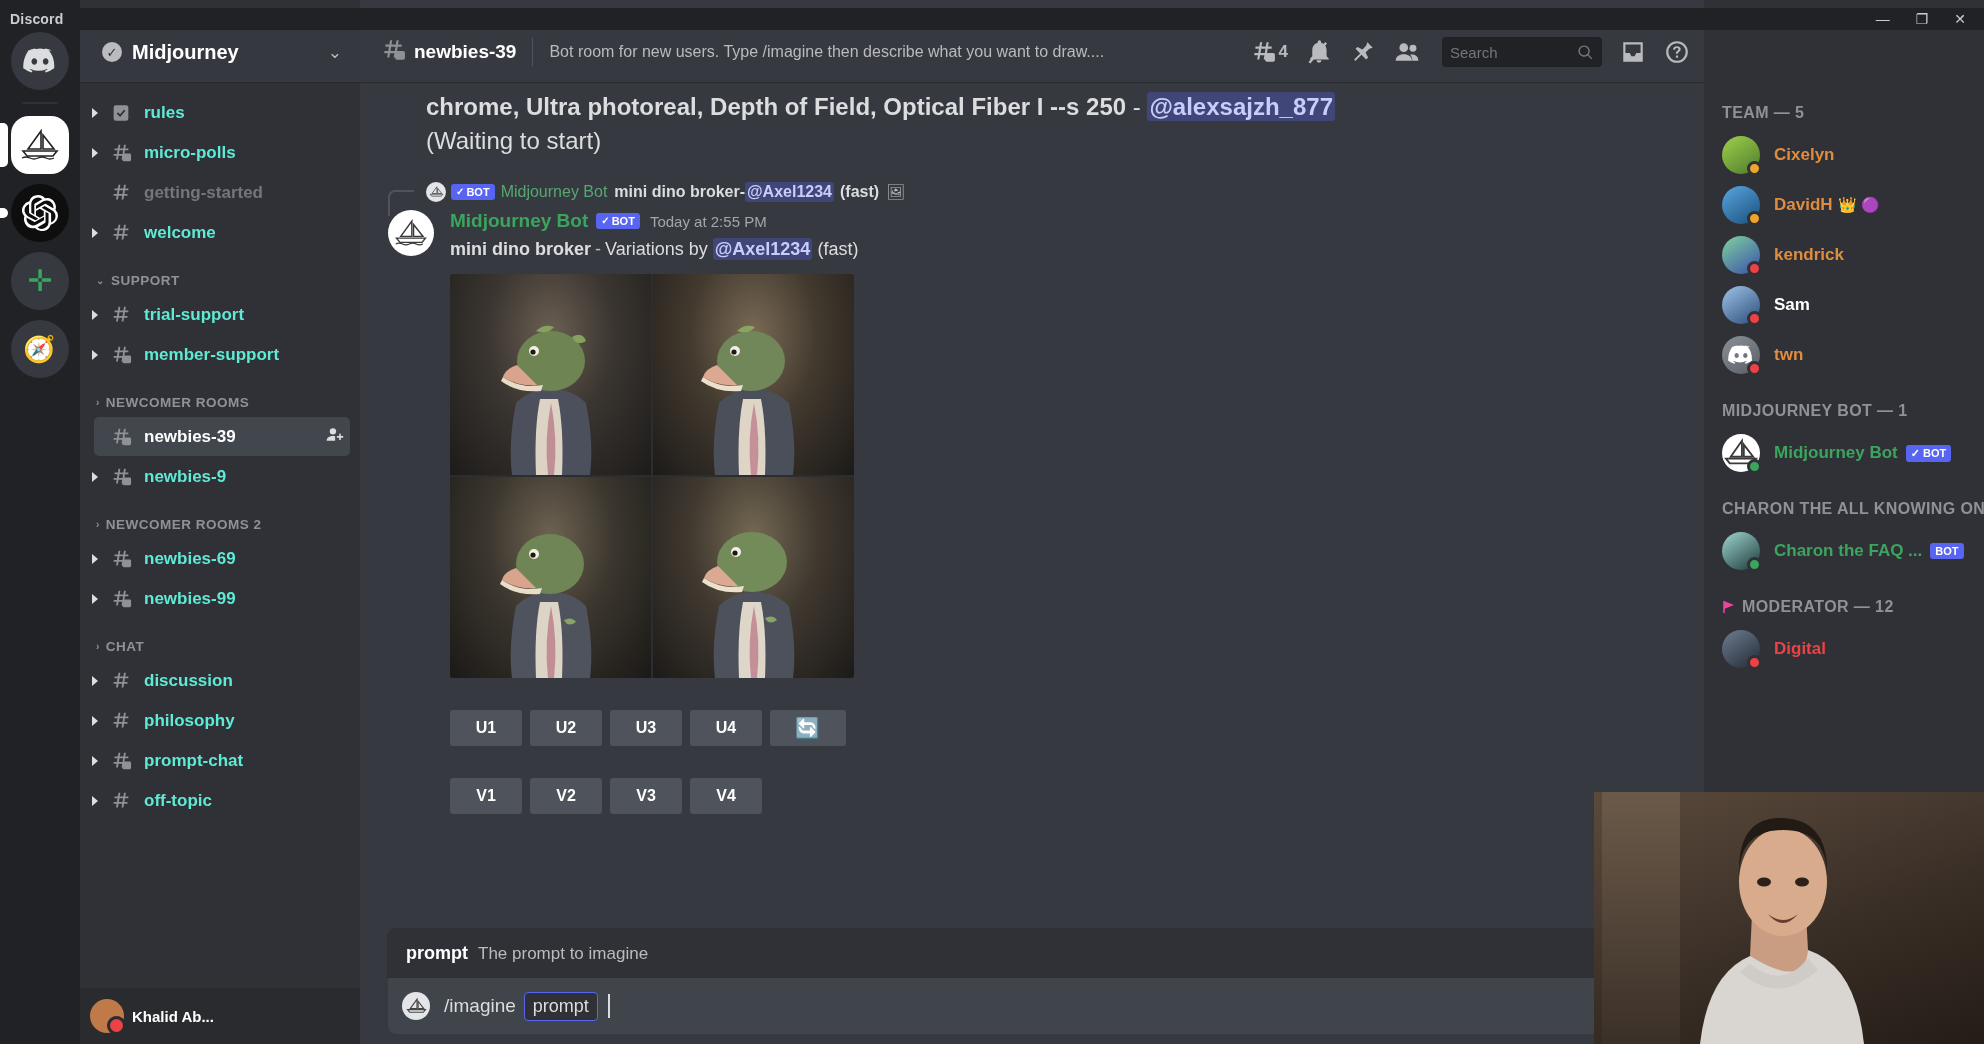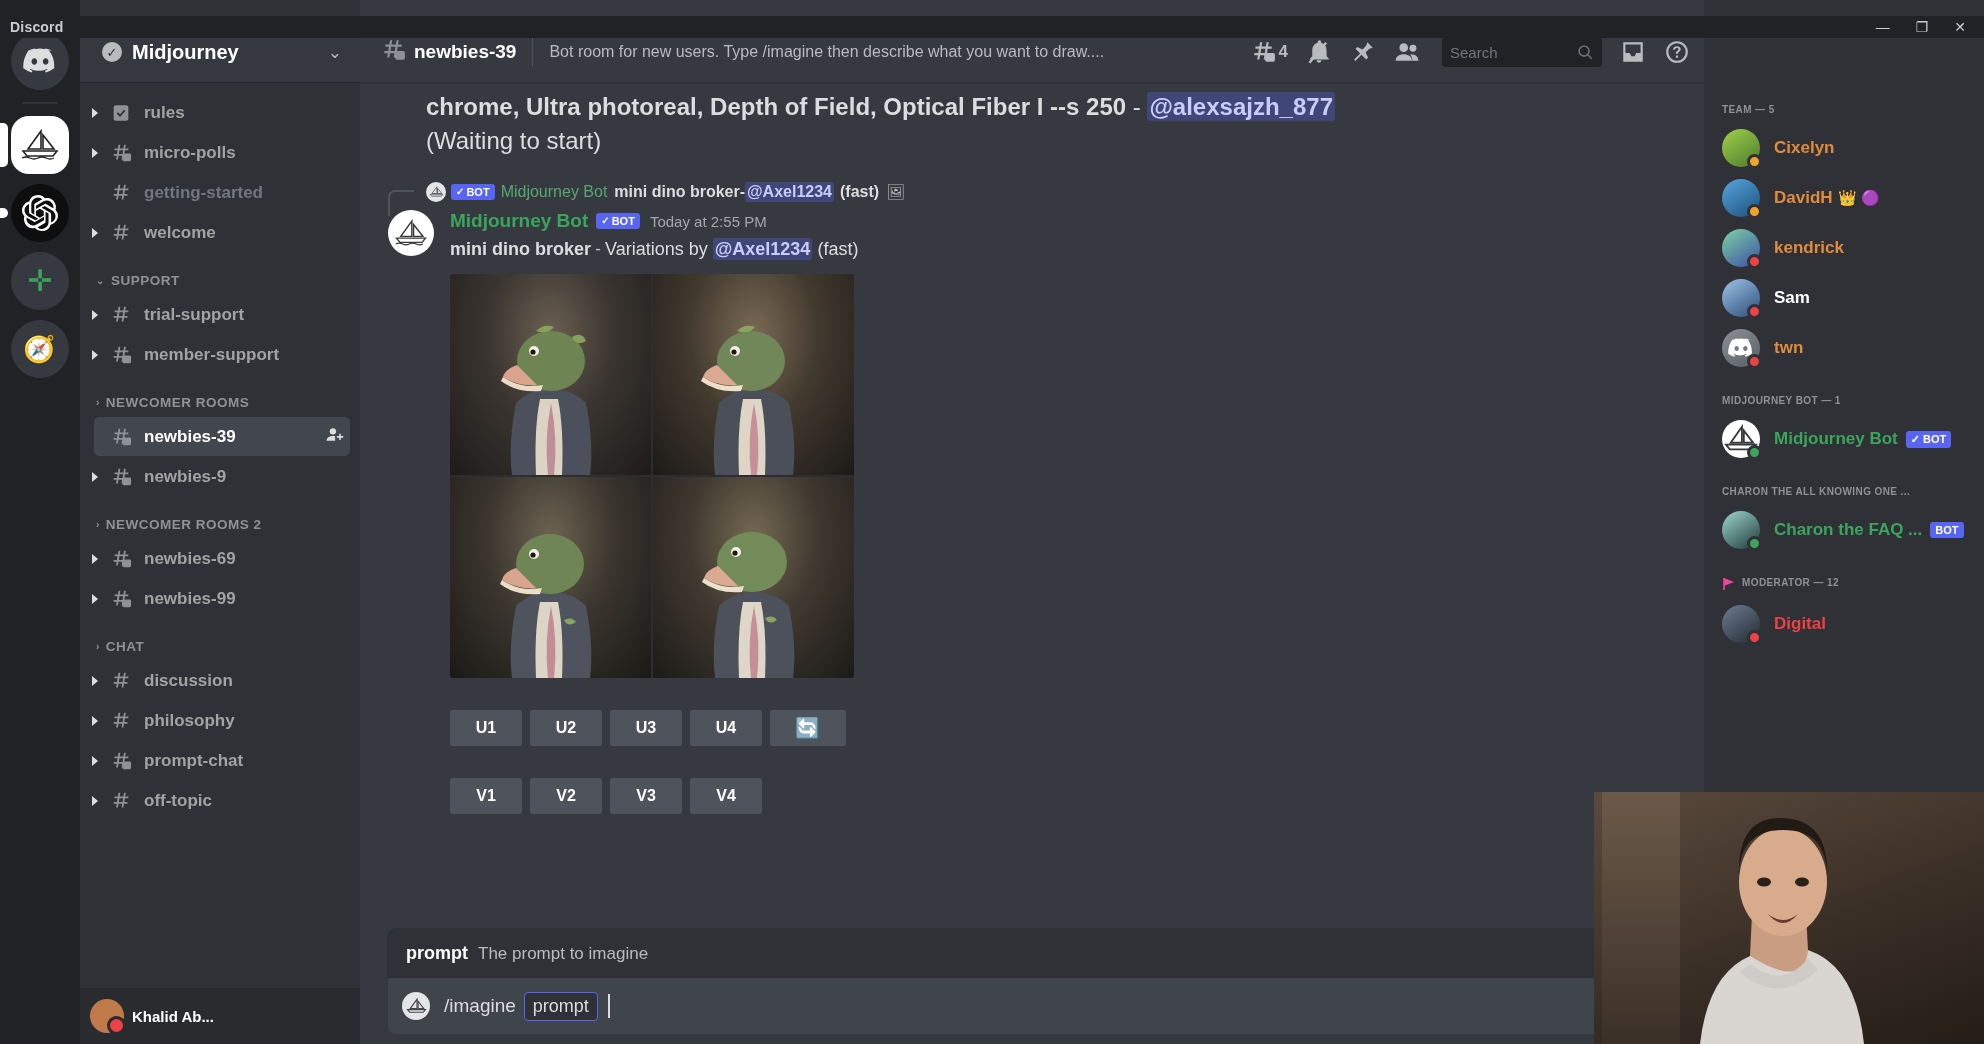--- a/index.html
+++ b/index.html
@@ -6,21 +6,21 @@
   html, body {
     width: 1984px; height: 1044px;
     background: #36393f;
     font-family: "Liberation Sans", sans-serif;
     overflow: hidden;
   }
   .app { position: relative; width: 1984px; height: 1044px; display: flex; }
 
   
   .titlebar {
-    position: absolute; top: 16px; left: 0; width: 1984px; height: 22px;
+    position: absolute; top: 8px; left: 0; width: 1984px; height: 22px;
     background: #202225; z-index: 60;
     display: flex; align-items: center;
   }
   .titlebar .brand {
     color: #c9ccd1; font-size: 14px; font-weight: bold;
     margin-left: 10px; letter-spacing: .2px;
   }
   .titlebar .wincontrols {
     margin-left: auto; display: flex; align-items: center; gap: 26px;
     padding-right: 18px; color: #c9ccd1; font-size: 14px;
@@ -100,21 +100,21 @@
     position: relative;
     display: flex; align-items: center;
     height: 39px; margin: 1px 10px 1px 14px;
     padding-left: 16px; border-radius: 5px;
     color: #8e9297;
   }
   .chan.active { background: #42464d; }
   .chan.active .chan-name { color: #ffffff; }
   .chan.muted .chan-name { color: #72767d; }
   .chan .chan-name {
-    font-size: 17px; font-weight: bold; color: #a3a3a3;
+    font-size: 17px; font-weight: bold; color: #5eead4;
     white-space: nowrap;
   }
   .chan .caret {
     position: absolute; left: -2px; top: 50%; transform: translateY(-50%);
     width: 0; height: 0;
     border-left: 6px solid #dcddde;
     border-top: 5px solid transparent; border-bottom: 5px solid transparent;
   }
   .chan-icon {
     width: 26px; margin-right: 8px; flex: 0 0 26px;
@@ -282,23 +282,23 @@
     width: 2px; height: 24px; background: #dcddde; margin-left: 10px;
   }
   .comp-emoji { margin-left: auto; font-size: 22px; }
 
   
   .members {
     width: 280px; flex: 0 0 280px; background: #2f3136;
     padding-top: 82px; overflow: hidden;
   }
   .mcat {
-    color: #8e9297; font-size: 10px; font-weight: bold;
+    color: #8e9297; font-size: 16px; font-weight: bold;
     letter-spacing: .4px; text-transform: uppercase;
-    padding: 22px 7px 8px 18px; display: flex; align-items: flex-start; gap: 6px;
+    padding: 22px 7px 8px 18px; display: flex; align-items: center; gap: 6px;
     white-space: nowrap;
   }
   .mcat .badge-ic { width: 14px; height: 14px; flex: 0 0 14px; }
   .member {
     display: flex; align-items: center; height: 50px; padding: 0 10px 0 18px;
   }
   .m-avatar {
     width: 38px; height: 38px; border-radius: 50%; flex: 0 0 38px;
     margin-right: 14px; position: relative; overflow: visible;
   }

